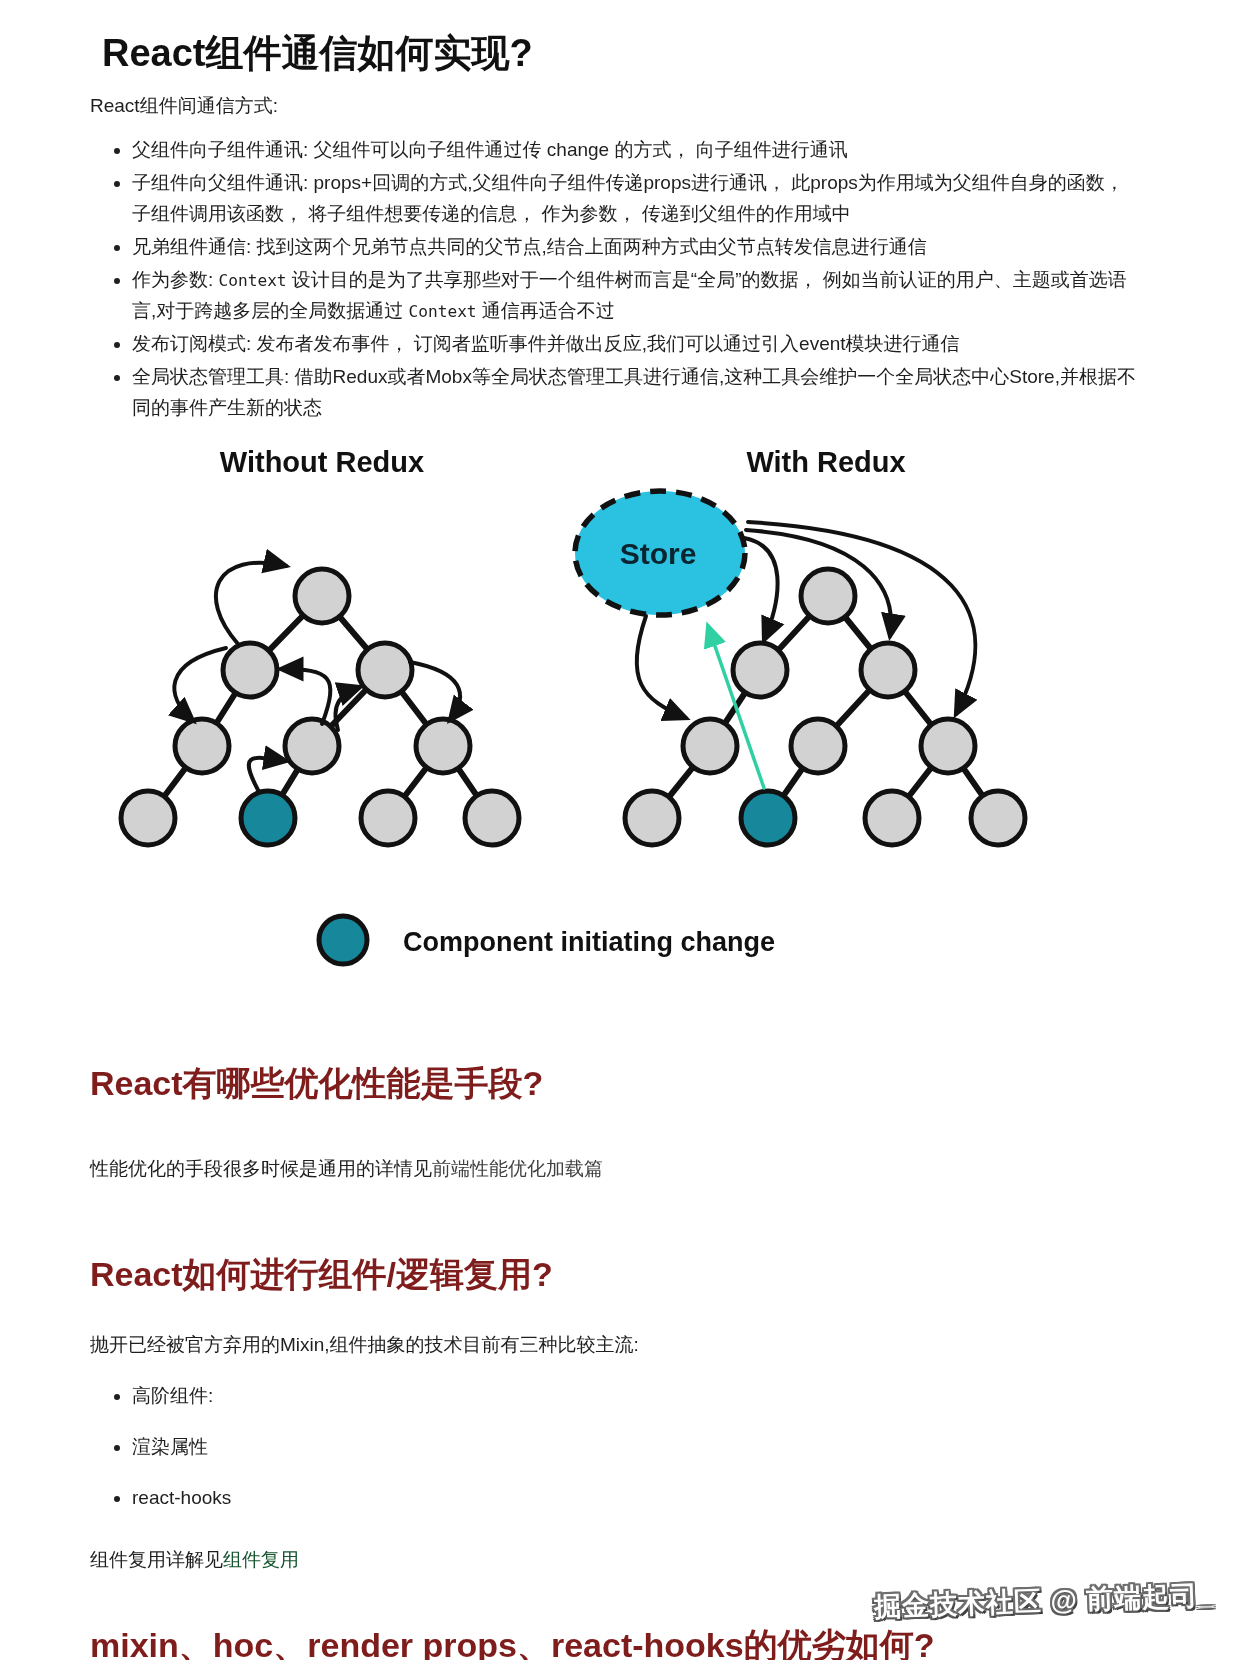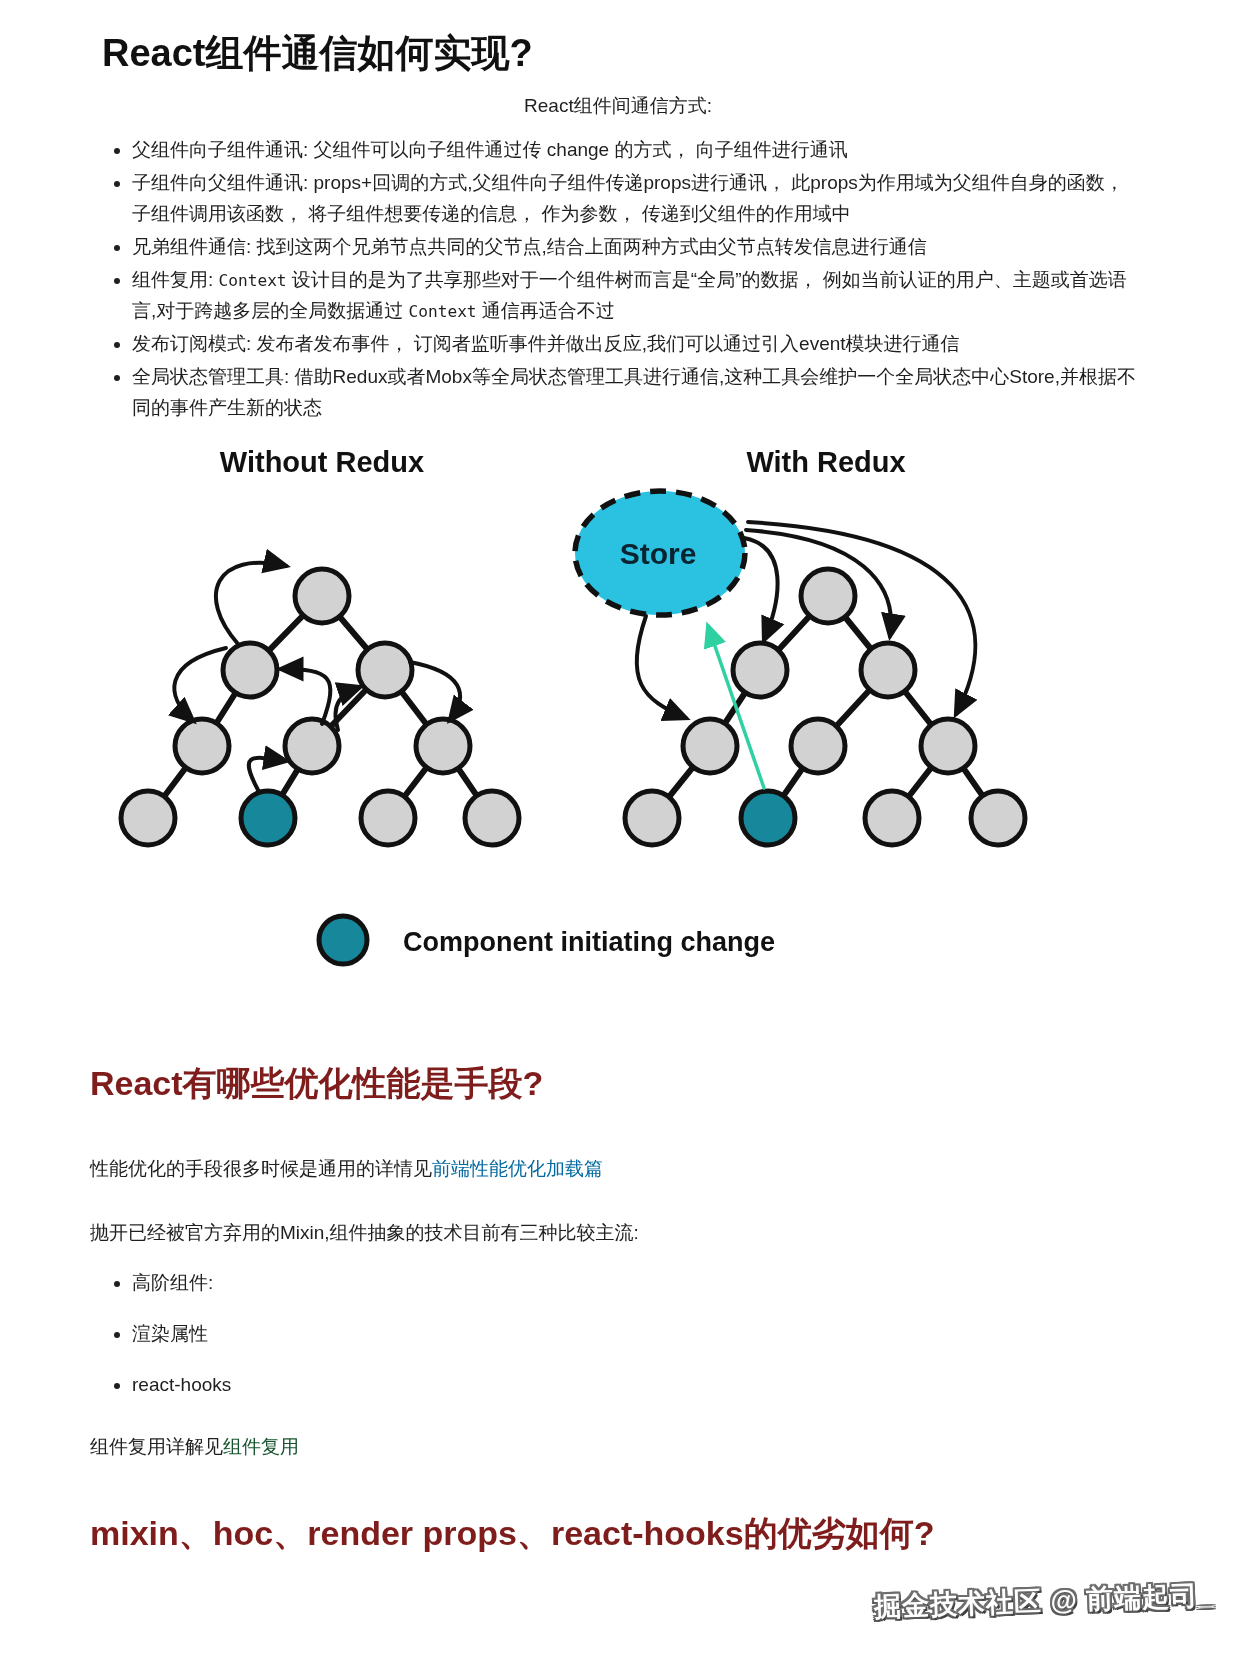--- a/index.html
+++ b/index.html
@@ -5,21 +5,21 @@
   html,body{margin:0;padding:0;}
   body{
     width:1242px;height:1660px;overflow:hidden;position:relative;
     background:#ffffff;color:#1f1f1f;
     font-family:"Liberation Sans","DejaVu Sans",sans-serif;
   }
   .content{padding:18px 96px 0 90px;}
   h1{font-size:38px;line-height:1.25;margin:12px;font-weight:700;color:#111;}
   h2{font-size:34px;line-height:1.3;font-weight:700;color:#7f1d1d;margin:0;}
   p{margin:0;font-size:19px;line-height:1.65;}
-  .intro{text-align:center;}
+  .intro{}
   ul.comm{margin:14px 0 0 0;padding-left:42px;font-size:19px;line-height:1.63;}
   ul.comm li{margin:2px 0;}
   code.inline-code{font-family:"DejaVu Sans Mono","Liberation Mono",monospace;font-size:0.85em;}
   .diagram{position:relative;width:994px;height:545px;margin-top:14px;margin-left:-90px;text-align:center;}
   .diagram svg{position:absolute;left:0;top:0;}
   .dlabel{font-size:29px;font-weight:700;fill:#111;}
   .store-label{font-size:30px;font-weight:700;fill:#0b2430;}
   .legend-label{font-size:27px;font-weight:700;fill:#111;}
   svg .node{stroke-width:5px;}
   svg .edge{stroke-width:6px;stroke-linecap:round;}
@@ -49,21 +49,21 @@
 <div class="content">
 
   <h1>React组件通信如何实现?</h1>
 
   <p class="intro">React组件间通信方式:</p>
 
   <ul class="comm">
     <li>父组件向子组件通讯: 父组件可以向子组件通过传 change 的方式， 向子组件进行通讯</li>
     <li>子组件向父组件通讯: props+回调的方式,父组件向子组件传递props进行通讯， 此props为作用域为父组件自身的函数， 子组件调用该函数， 将子组件想要传递的信息， 作为参数， 传递到父组件的作用域中</li>
     <li>兄弟组件通信: 找到这两个兄弟节点共同的父节点,结合上面两种方式由父节点转发信息进行通信</li>
-    <li><span>组件复用: </span><code class="inline-code">Context</code><span> 设计目的是为了共享那些对于一个组件树而言是“全局”的数据， 例如当前认证的用户、主题或首选语言,对于跨越多层的全局数据通过 </span><code class="inline-code">Context</code><span> 通信再适合不过</span></li>
+    <li><span>作为参数: </span><code class="inline-code">Context</code><span> 设计目的是为了共享那些对于一个组件树而言是“全局”的数据， 例如当前认证的用户、主题或首选语言,对于跨越多层的全局数据通过 </span><code class="inline-code">Context</code><span> 通信再适合不过</span></li>
     <li>发布订阅模式: 发布者发布事件， 订阅者监听事件并做出反应,我们可以通过引入event模块进行通信</li>
     <li>全局状态管理工具: 借助Redux或者Mobx等全局状态管理工具进行通信,这种工具会维护一个全局状态中心Store,并根据不同的事件产生新的状态</li>
   </ul>
 
   <div class="diagram">
     <svg width="1242" height="545" viewBox="0 0 1242 545">
       <defs>
         <marker id="ah" viewBox="0 0 12 10" refX="9" refY="5" markerWidth="7.5" markerHeight="7" orient="auto">
           <path d="M0,0 L11,5 L0,10 z" fill="#111111"></path>
         </marker>
@@ -145,22 +145,23 @@
       </g>
 
       <g>
         <circle cx="343" cy="502" r="24" class="node" fill="#17879c" stroke="#111111"></circle>
         <text x="403" y="513" class="legend-label">Component initiating change</text>
       </g>
     </svg>
   </div>
 
   <h2 class="h2-perf">React有哪些优化性能是手段?</h2>
-  <p class="p-perf"><span>性能优化的手段很多时候是通用的详情见</span><a class="doc-link" style="color: #0369a1;">前端性能优化加载篇</a></p>
+  <p class="p-perf"><span>性能优化的手段很多时候是通用的详情见</span><a class="doc-link" style="color: #404040;">前端性能优化加载篇</a></p>
 
+  <h2 class="h2-reuse">React如何进行组件/逻辑复用?</h2>
   <p class="p-lead">抛开已经被官方弃用的Mixin,组件抽象的技术目前有三种比较主流:</p>
 
   <ul class="reuse">
     <li><span>高阶组件:</span>
     </li>
     <li>渲染属性</li>
     <li>react-hooks</li>
   </ul>
 
   <p class="p-footer"><span>组件复用详解见</span><a class="doc-link" style="color: #14532d;">组件复用</a></p>

